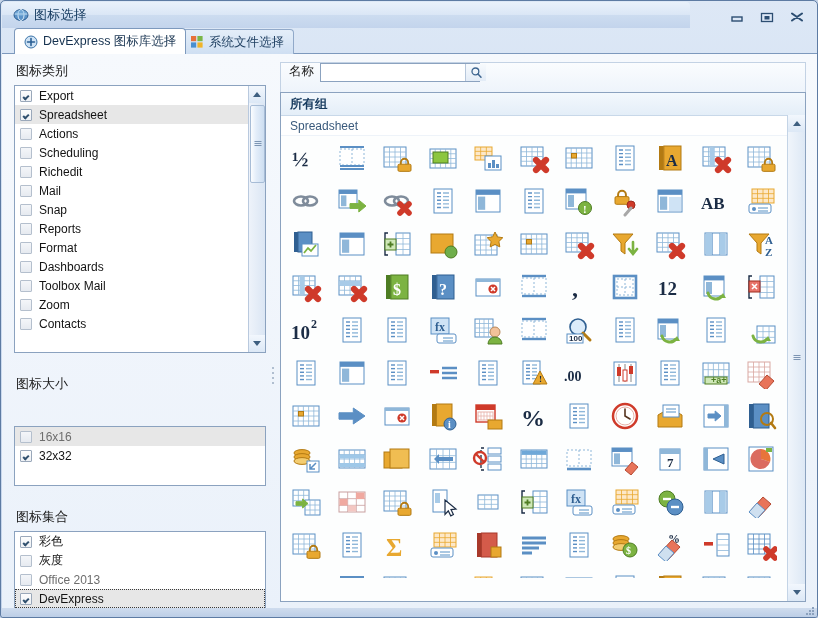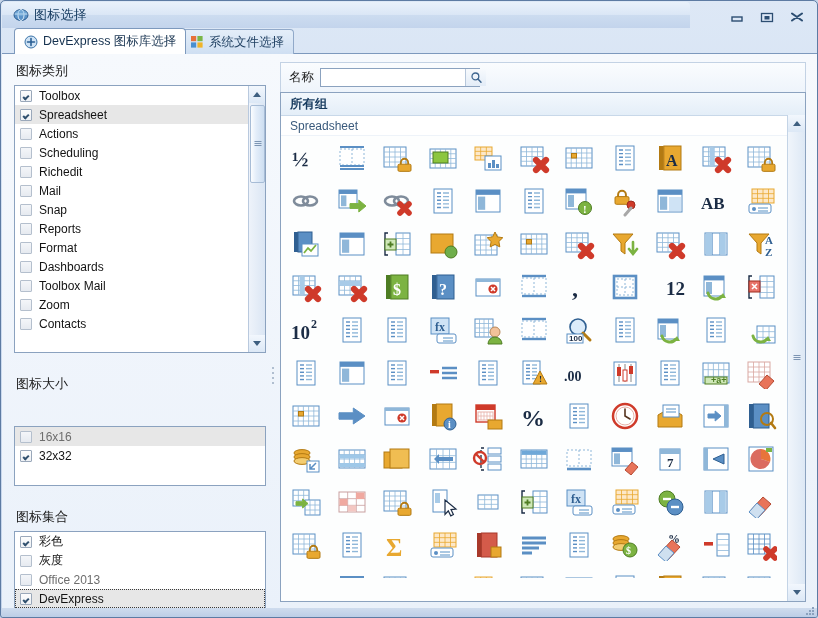--- a/index.html
+++ b/index.html
@@ -167,21 +167,21 @@
   #splitter i{width:2px;height:2px;background:#9bacc2;border-radius:50%;}
 
   
   #rightpane{
     position:absolute;left:278px;top:8px;width:526px;height:540px;
   }
   #searchbar{
     position:relative;height:30px;
     background:linear-gradient(to bottom,#fafcfe,#eef4fb);
     border:1px solid #c3d2e4;border-bottom:none;box-sizing:border-box;
-    display:flex;align-items:center;padding-left:8px;
+    display:flex;padding-left:8px;
   }
   #searchbar .lab{font-size:12.5px;color:#1c1c1c;margin-right:6px;}
   .searchwrap{
     position:relative;width:160px;height:19px;
     border:1px solid #8ba2bf;background:#fff;box-sizing:border-box;
     display:flex;align-items:center;
   }
   .searchwrap input{
     border:none;outline:none;width:138px;height:17px;
     font-family:inherit;font-size:12px;color:#111;padding:0 3px;background:transparent;
@@ -302,21 +302,21 @@
   <div id="client">
     <div id="clientbg"></div>
 
     <div id="leftpane">
 
       <div class="section-title">图标类别</div>
       <div class="listbox" id="cat-list">
         <div id="cat-rows">
             <div class="lrow">
               <span class="cb on"></span>
-              <span class="lbl">Toolbox</span>
+              <span class="lbl">Export</span>
             </div>
             <div class="lrow sel">
               <span class="cb on"></span>
               <span class="lbl">Spreadsheet</span>
             </div>
             <div class="lrow">
               <span class="cb off"></span>
               <span class="lbl">Actions</span>
             </div>
             <div class="lrow">
@@ -838,21 +838,21 @@
                   <text x="9" y="25" font-size="24" font-family="Liberation Serif, serif" font-weight="bold" fill="#1b2c45">,</text>
                 </svg>
               </div>
               <div class="icell" style="left: 321.5px;">
                 <svg width="32" height="32" viewBox="0 0 32 32">
                   <rect x="5" y="5" width="22" height="22" fill="none" stroke="#5b8fc4" stroke-width="2.6"></rect>
                   <rect x="8" y="8" width="16" height="16" fill="#ffffff" stroke="#8fb7d9" stroke-dasharray="2 2"></rect>
                   <path d="M16 8v16M8 16h16" stroke="#8fb7d9" stroke-dasharray="2 2"></path>
                 </svg>
               </div>
-              <div class="icell" style="left: 375px;">
+              <div class="icell" style="left: 367px;">
                 <svg width="32" height="32" viewBox="0 0 32 32">
                   <text x="4" y="24" font-size="19" font-family="Liberation Serif, serif" font-weight="bold" fill="#1b2c45">12</text>
                 </svg>
               </div>
               <div class="icell" style="left: 412.5px;">
                 <svg width="32" height="32" viewBox="0 0 32 32">
                   <rect x="4" y="5" width="20" height="20" fill="#ffffff" stroke="#5b8fc4" stroke-width="1"></rect>
                   <rect x="4" y="5" width="20" height="4.4" fill="#5b8fc4"></rect>
                   <rect x="6" y="11" width="6" height="12" fill="#8fb7d9"></rect>
                   <path d="M8 22a8 8 0 0 0 14 3" fill="none" stroke="#7cb342" stroke-width="3" stroke-linecap="round"></path>

